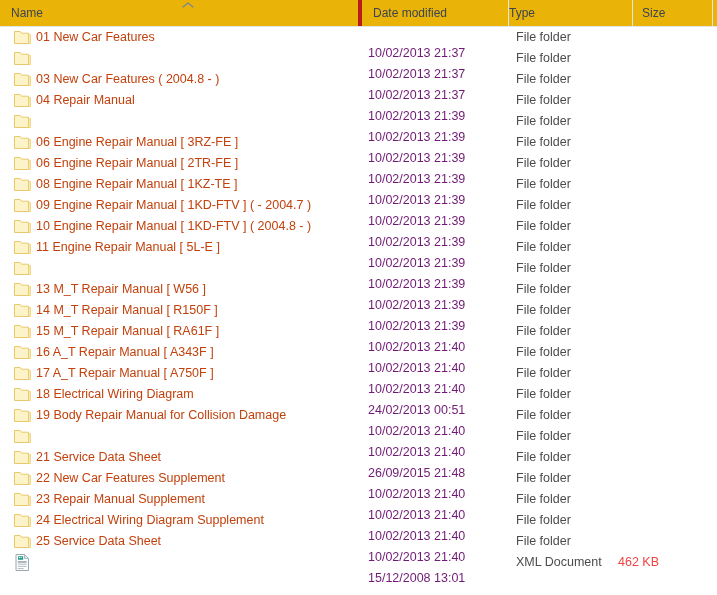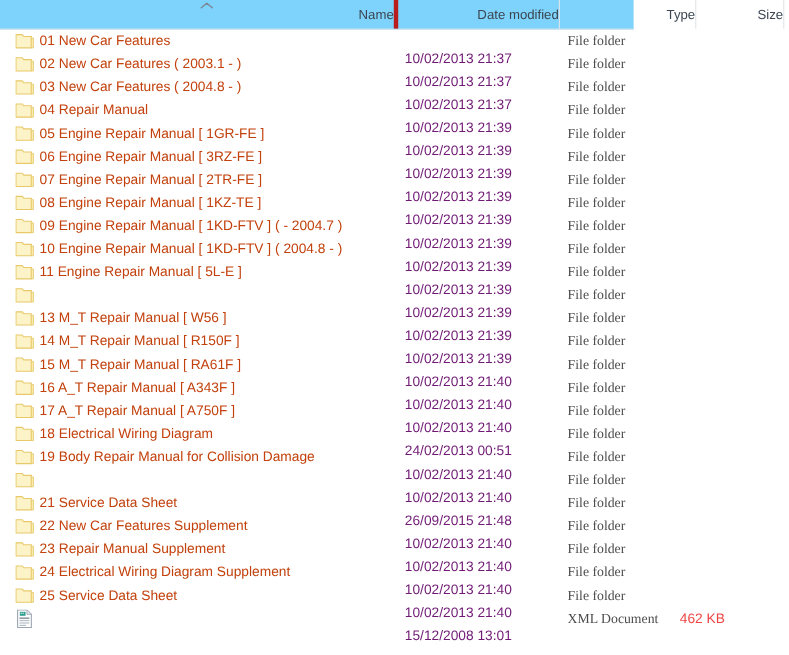--- a/index.html
+++ b/index.html
@@ -20,26 +20,25 @@
     width: 717px;
     height: 595px;
     background: #ffffff;
   }
 
   
   .col-header {
     position: absolute;
     top: 0;
     left: 0;
-    width: 576px;
+    width: 717px;
     height: 27px;
-    background: #7dd3fc;
+    background: #eab308;
     border-bottom: 1px solid #e2e5e8;
     box-sizing: border-box;
-    text-align: right;
   }
   .col-header-cell {
     position: absolute;
     top: 0;
     height: 26px;
     line-height: 26px;
     font-size: 12px;
     color: #3b4652;
     white-space: nowrap;
     overflow: hidden;
@@ -98,21 +97,20 @@
   .cell-date {
     left: 368px;
     width: 142px;
     color: #701a75;
     margin-top: 16px;
   }
   .cell-type {
     left: 516px;
     width: 116px;
     color: #4c4c4c;
-    font-family: Liberation Serif, serif;
   }
   .cell-size {
     left: 618px;
     width: 74px;
     text-align: left;
     color: #ef4444;
   }
 
   
   .icon {
@@ -171,21 +169,20 @@
         <div class="cell cell-type">File folder</div>
         <div class="cell cell-size"></div>
       </div>
       <div class="row">
         <span class="icon folder-icon-wrap">
           <svg width="17" height="15" viewBox="0 0 17 15" xmlns="http://www.w3.org/2000/svg">
             <path d="M0.5 1.5 L6.2 1.5 L7.6 3.2 L14.5 3.2 L14.5 13.5 L0.5 13.5 Z" fill="#fdf3c8" stroke="#e8c96a" stroke-width="1"></path>
             <path d="M14.5 4.6 L16.4 4.6 L16.4 13.5 L14.5 13.5 Z" fill="#faeeb8" stroke="#e8c96a" stroke-width="0.8"></path>
           </svg>
         </span>
-        <div class="cell cell-name">02 New Car Features ( 2003.1 - )</div>
         <div class="cell cell-date">10/02/2013 21:37</div>
         <div class="cell cell-type">File folder</div>
         <div class="cell cell-size"></div>
       </div>
       <div class="row">
         <span class="icon folder-icon-wrap">
           <svg width="17" height="15" viewBox="0 0 17 15" xmlns="http://www.w3.org/2000/svg">
             <path d="M0.5 1.5 L6.2 1.5 L7.6 3.2 L14.5 3.2 L14.5 13.5 L0.5 13.5 Z" fill="#fdf3c8" stroke="#e8c96a" stroke-width="1"></path>
             <path d="M14.5 4.6 L16.4 4.6 L16.4 13.5 L14.5 13.5 Z" fill="#faeeb8" stroke="#e8c96a" stroke-width="0.8"></path>
           </svg>
@@ -207,21 +204,20 @@
         <div class="cell cell-type">File folder</div>
         <div class="cell cell-size"></div>
       </div>
       <div class="row">
         <span class="icon folder-icon-wrap">
           <svg width="17" height="15" viewBox="0 0 17 15" xmlns="http://www.w3.org/2000/svg">
             <path d="M0.5 1.5 L6.2 1.5 L7.6 3.2 L14.5 3.2 L14.5 13.5 L0.5 13.5 Z" fill="#fdf3c8" stroke="#e8c96a" stroke-width="1"></path>
             <path d="M14.5 4.6 L16.4 4.6 L16.4 13.5 L14.5 13.5 Z" fill="#faeeb8" stroke="#e8c96a" stroke-width="0.8"></path>
           </svg>
         </span>
-        <div class="cell cell-name">05 Engine Repair Manual [ 1GR-FE ]</div>
         <div class="cell cell-date">10/02/2013 21:39</div>
         <div class="cell cell-type">File folder</div>
         <div class="cell cell-size"></div>
       </div>
       <div class="row">
         <span class="icon folder-icon-wrap">
           <svg width="17" height="15" viewBox="0 0 17 15" xmlns="http://www.w3.org/2000/svg">
             <path d="M0.5 1.5 L6.2 1.5 L7.6 3.2 L14.5 3.2 L14.5 13.5 L0.5 13.5 Z" fill="#fdf3c8" stroke="#e8c96a" stroke-width="1"></path>
             <path d="M14.5 4.6 L16.4 4.6 L16.4 13.5 L14.5 13.5 Z" fill="#faeeb8" stroke="#e8c96a" stroke-width="0.8"></path>
           </svg>
@@ -231,21 +227,21 @@
         <div class="cell cell-type">File folder</div>
         <div class="cell cell-size"></div>
       </div>
       <div class="row">
         <span class="icon folder-icon-wrap">
           <svg width="17" height="15" viewBox="0 0 17 15" xmlns="http://www.w3.org/2000/svg">
             <path d="M0.5 1.5 L6.2 1.5 L7.6 3.2 L14.5 3.2 L14.5 13.5 L0.5 13.5 Z" fill="#fdf3c8" stroke="#e8c96a" stroke-width="1"></path>
             <path d="M14.5 4.6 L16.4 4.6 L16.4 13.5 L14.5 13.5 Z" fill="#faeeb8" stroke="#e8c96a" stroke-width="0.8"></path>
           </svg>
         </span>
-        <div class="cell cell-name">07 Engine Repair Manual [ 2TR-FE ]</div>
+        <div class="cell cell-name">06 Engine Repair Manual [ 2TR-FE ]</div>
         <div class="cell cell-date">10/02/2013 21:39</div>
         <div class="cell cell-type">File folder</div>
         <div class="cell cell-size"></div>
       </div>
       <div class="row">
         <span class="icon folder-icon-wrap">
           <svg width="17" height="15" viewBox="0 0 17 15" xmlns="http://www.w3.org/2000/svg">
             <path d="M0.5 1.5 L6.2 1.5 L7.6 3.2 L14.5 3.2 L14.5 13.5 L0.5 13.5 Z" fill="#fdf3c8" stroke="#e8c96a" stroke-width="1"></path>
             <path d="M14.5 4.6 L16.4 4.6 L16.4 13.5 L14.5 13.5 Z" fill="#faeeb8" stroke="#e8c96a" stroke-width="0.8"></path>
           </svg>

